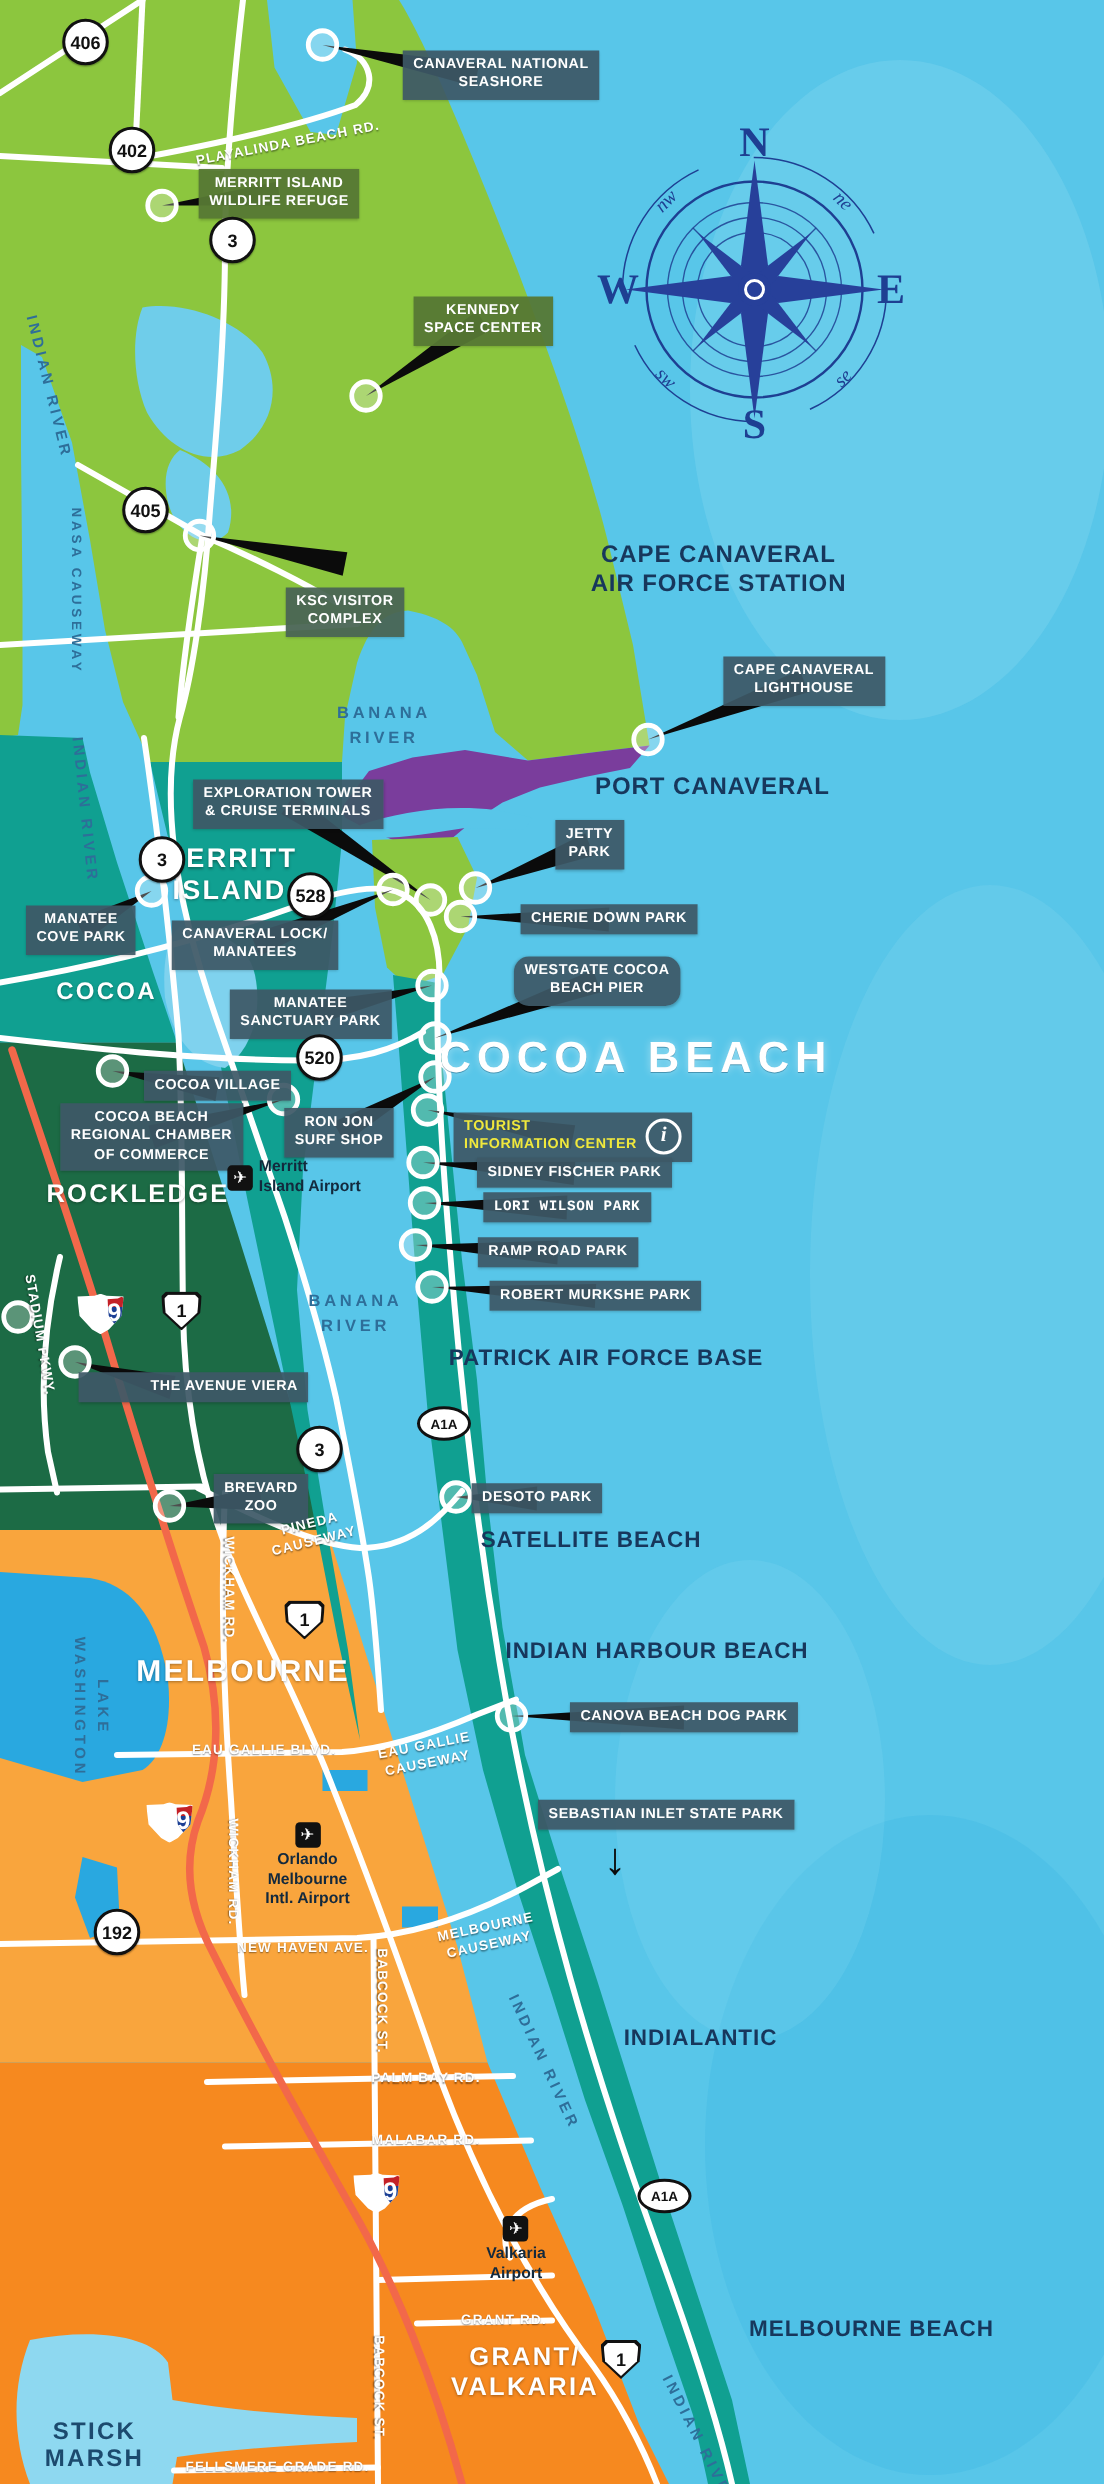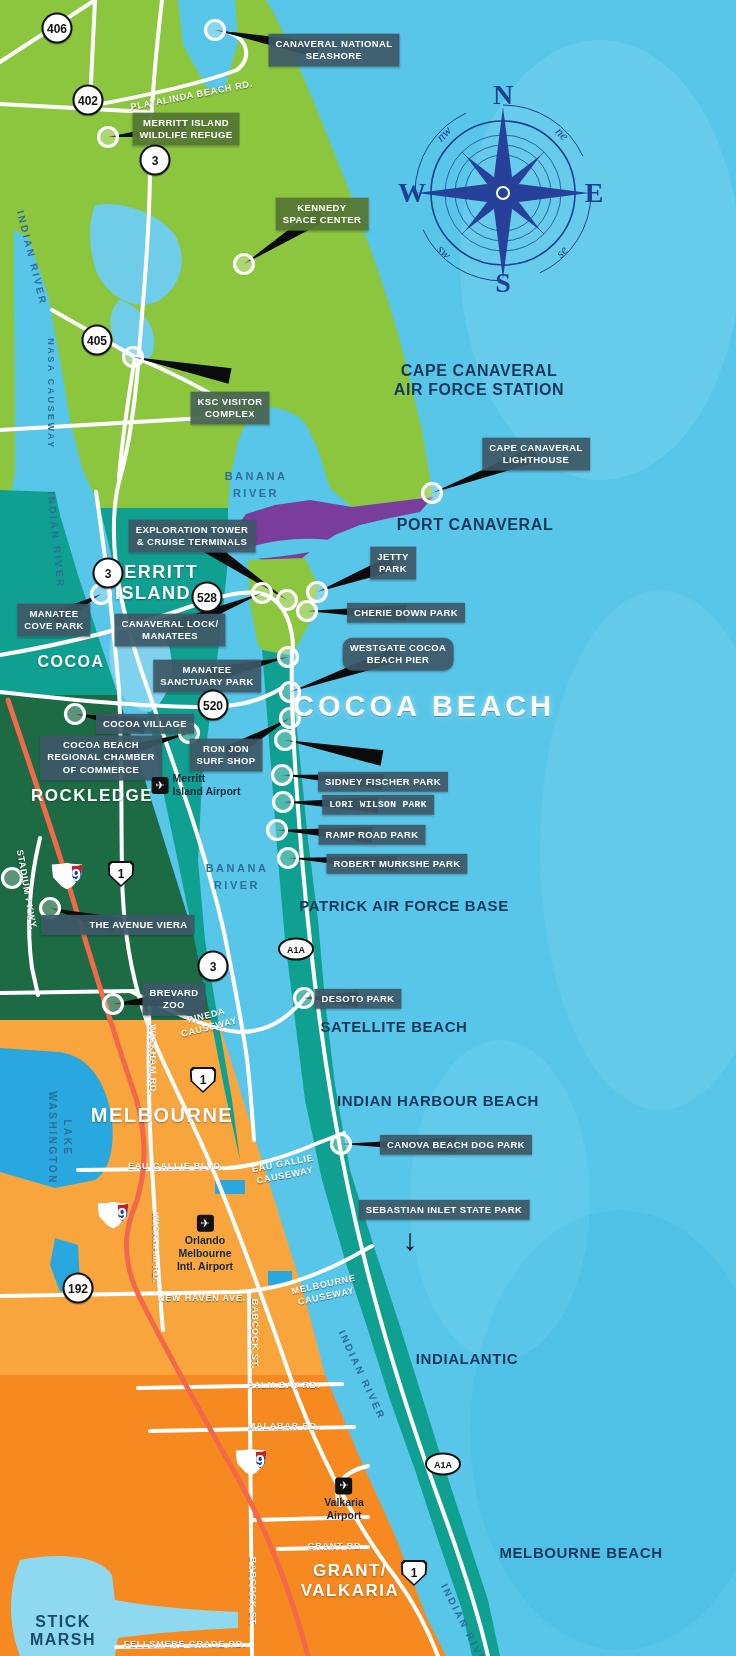--- a/index.html
+++ b/index.html
@@ -296,33 +296,40 @@
       </div>
       <div class="abs poi box-steel" style="left: 101px; top: 758px;">
         <div>COCOA BEACH</div>
         <div>REGIONAL CHAMBER</div>
         <div>OF COMMERCE</div>
       </div>
       <div class="abs poi box-steel" style="left: 226px; top: 755px;">
         <div>RON JON</div>
         <div>SURF SHOP</div>
       </div>
+      <div class="abs poi box-steel tourist-wrap" style="left: 382px; top: 758px;">
+        <div class="tourist-text">
+          <div>TOURIST</div>
+          <div>INFORMATION CENTER</div>
+        </div>
+        <div class="info-icon">i</div>
+      </div>
       <div class="abs poi box-steel" style="left: 383px; top: 782px;">
         <div>SIDNEY FISCHER PARK</div>
       </div>
       <div class="abs poi box-steel" style="left: 378px; top: 805px; font-family: Liberation Mono, monospace;">
         <div>LORI WILSON PARK</div>
       </div>
       <div class="abs poi box-steel" style="left: 372px; top: 835px;">
         <div>RAMP ROAD PARK</div>
       </div>
       <div class="abs poi box-steel" style="left: 397px; top: 864px;">
         <div>ROBERT MURKSHE PARK</div>
       </div>
-      <div class="abs poi box-steel" style="left: 118px; top: 925px; padding-left: 48px;">
+      <div class="abs poi box-steel" style="left: 129px; top: 925px; padding-left: 48px;">
         <div>THE AVENUE VIERA</div>
       </div>
       <div class="abs poi box-steel" style="left: 174px; top: 999px;">
         <div>BREVARD</div>
         <div>ZOO</div>
       </div>
       <div class="abs poi box-steel" style="left: 358px; top: 999px;">
         <div>DESOTO PARK</div>
       </div>
       <div class="abs poi box-steel" style="left: 456px; top: 1145px;">

